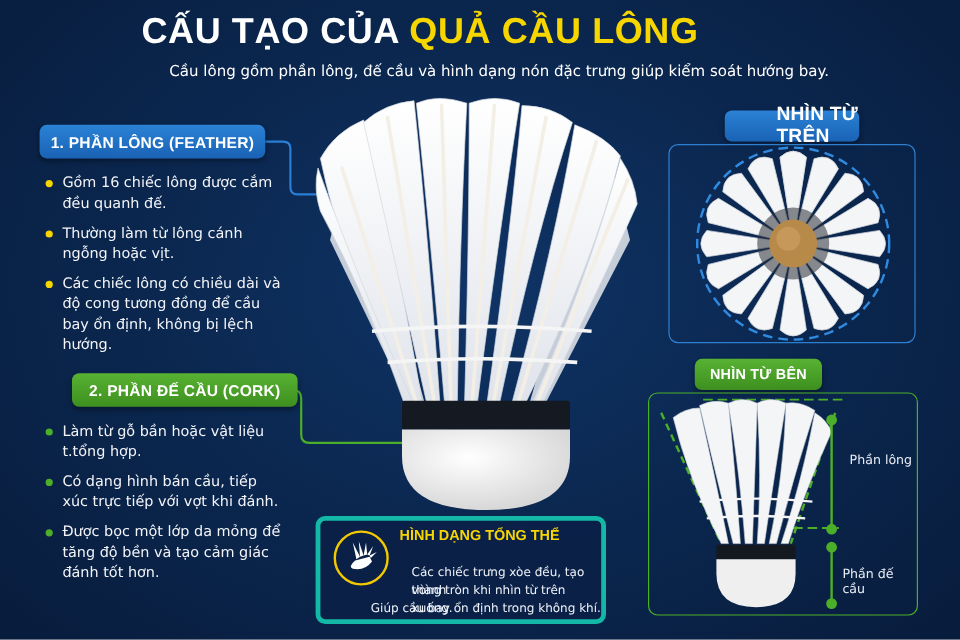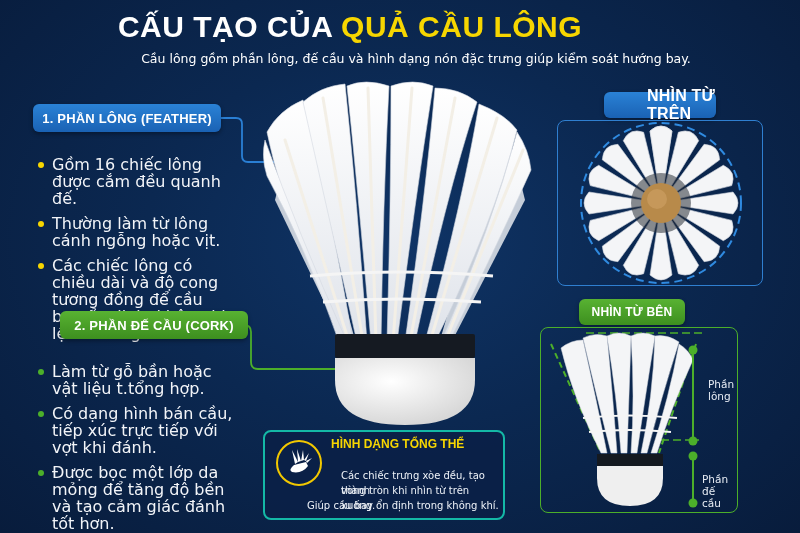--- a/index.html
+++ b/index.html
@@ -28,38 +28,38 @@
   .pill {
     height: 28px; border-radius: 6px; font-weight: 700; font-size: 13px;
     display: flex; align-items: center; justify-content: center;
     font-family: "Liberation Sans", sans-serif; letter-spacing: 0.2px;
     box-shadow: 0 2px 4px rgba(0,0,0,0.35);
   }
   .pill.blue { background: linear-gradient(#2a82d6, #1a62b4); }
   .pill.green { background: linear-gradient(#58b232, #3d8f1f); }
 
   
-  .blist { list-style: none; font-size: 16px; line-height: 17px; color: #f2f4f8; margin-top: 12px; }
+  .blist { list-style: none; font-size: 12px; line-height: 17px; color: #f2f4f8; }
   .blist li { position: relative; padding-left: 16px; margin-bottom: 8px; }
   .blist li::before {
     content: ""; position: absolute; left: 2px; top: 6px;
     width: 6px; height: 6px; border-radius: 50%;
   }
   .blist.yellow li::before { background: #f7d600; }
   .blist.greenb li::before { background: #4caf2a; }
 
   
   .panel { border-radius: 8px; }
   .panel.blue { border: 1.5px solid #2f7fd0; }
   .panel.green { border: 1.5px solid #4caf2a; }
 
   
   .shape-box {
     left: 263px; top: 430px; width: 242px; height: 90px;
-    border: 2px solid #14b8a6; border-radius: 8px;
+    border: 4px solid #14b8a6; border-radius: 8px;
     background: rgba(10, 32, 70, 0.85);
   }
   .shape-title { color: #f7d600; font-weight: 700; font-size: 12px; font-family: "Liberation Sans", sans-serif; }
   .shape-text { font-size: 10px; line-height: 15px; color: #eef2f8; }
 
   .side-label { font-size: 10.5px; color: #e8edf5; }
 </style>
 </head>
 <body>
 
@@ -165,21 +165,21 @@
       <path d="M103 82 L92 10 Q103 0 114 10 Z" transform="rotate(315 103 82)"></path>
       <path d="M103 82 L92 10 Q103 0 114 10 Z" transform="rotate(337.5 103 82)"></path>
     </g>
     <circle cx="103" cy="82" r="30" fill="#2a2f38" opacity="0.55"></circle>
     <circle cx="103" cy="82" r="20" fill="#b88a4a"></circle>
     <circle cx="99" cy="78" r="10" fill="#cfa166" opacity="0.6"></circle>
   </svg>
 </div>
 
 <div class="abs pill green" style="left:579px;top:299px;width:106px;height:26px;font-size:12px;">NHÌN TỪ BÊN</div>
-<div class="abs panel green" style="left:540px;top:327px;width:198px;height:186px;">
+<div class="abs panel green" style="left:540px;top:327px;width:225px;height:186px;">
   <svg class="abs" style="left:0;top:0;" width="225" height="186" viewBox="0 0 225 186">
 
     <line x1="10" y1="16" x2="60" y2="125" stroke="#4caf2a" stroke-width="2" stroke-dasharray="6 4"></line>
     <line x1="155" y1="16" x2="118" y2="125" stroke="#4caf2a" stroke-width="2" stroke-dasharray="6 4"></line>
     <line x1="45" y1="5" x2="165" y2="5" stroke="#4caf2a" stroke-width="1.5" stroke-dasharray="8 4"></line>
     <line x1="120" y1="112" x2="158" y2="112" stroke="#4caf2a" stroke-width="1.5" stroke-dasharray="8 4"></line>
 
     <g fill="#f4f5f7" stroke="#d0d5dd" stroke-width="0.5">
       <path d="M20 20 Q30 12 42 12 Q55 70 66 125 L60 125 Q32 70 20 20 Z"></path>
       <path d="M42 10 Q54 4 66 8 Q72 70 76 125 L70 125 Q56 70 42 10 Z"></path>

